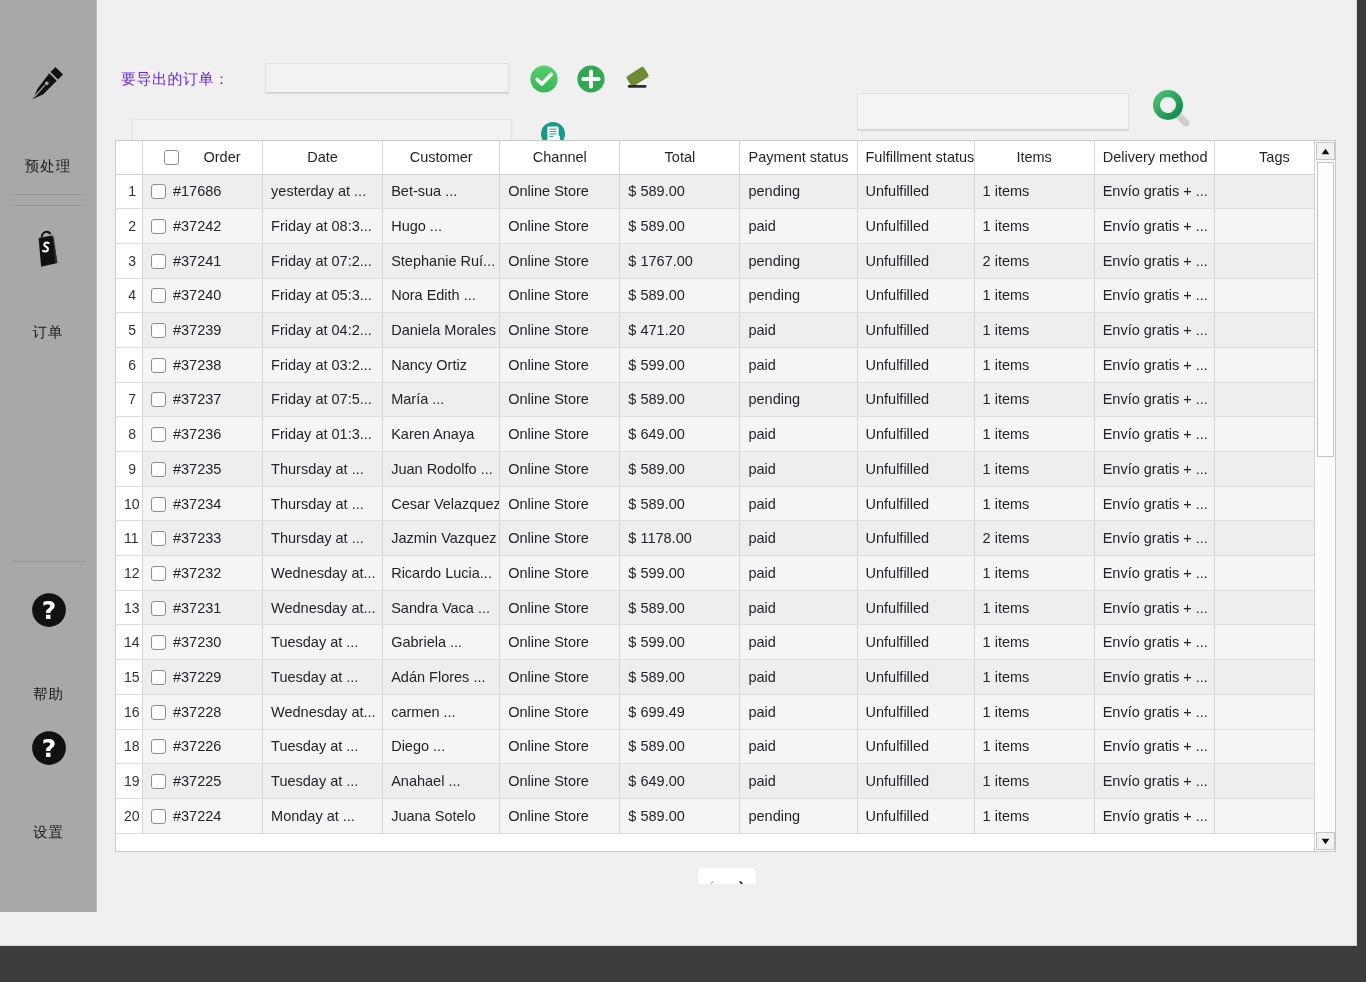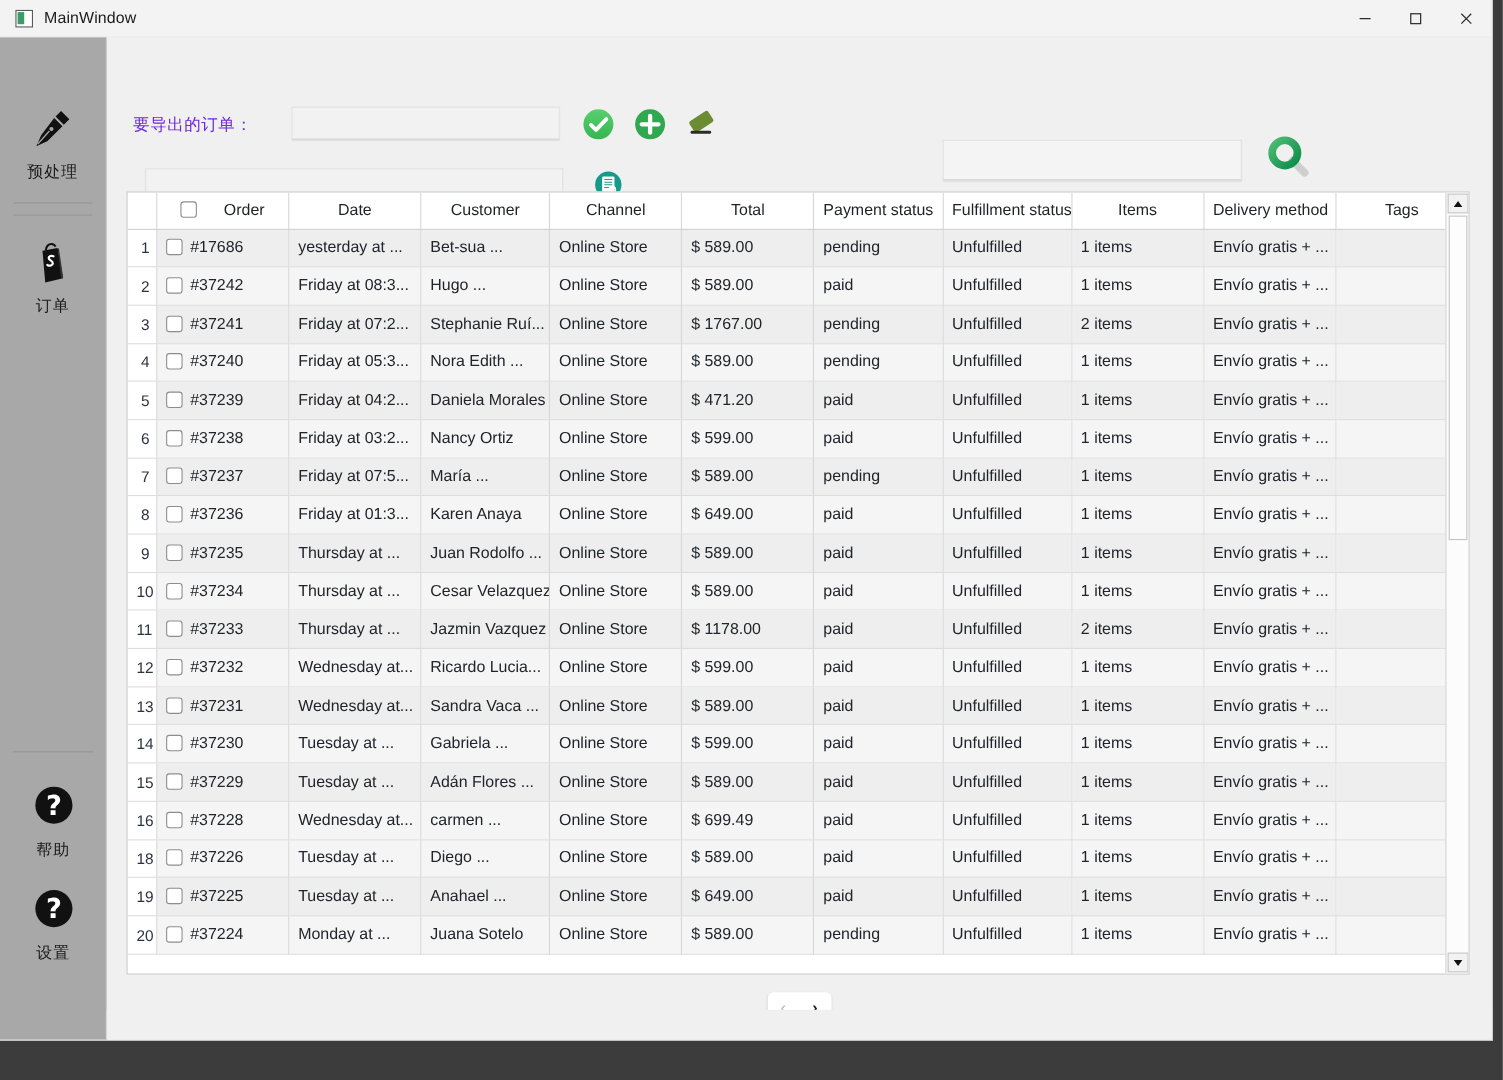--- a/index.html
+++ b/index.html
@@ -46,21 +46,21 @@
   .sidebar {
     width: 97px; background: #a8a8a8; flex: none;
     border-right: 1px solid #b9b9b9;
     display: flex; flex-direction: column;
     position: relative;
   }
   .side-top { padding-top: 50px; }
   .side-bottom { position: absolute; bottom: 58px; left: 0; width: 97px; }
   .side-item {
     display: flex; flex-direction: column; align-items: center;
-    padding: 10px 0 12px 0; cursor: pointer;
+    padding: 10px 0 12px 0; cursor: pointer; gap: 44px;
   }
   .side-icon { width: 44px; height: 44px; display: flex; align-items: center; justify-content: center; }
   .side-icon svg { display: block; }
   .side-label {
     margin-top: 9px; font-size: 14.5px; color: #1a1a1a; letter-spacing: 1px;
     font-family: "DejaVu Sans", sans-serif;
   }
   .side-sep { height: 1px; background: #969696; margin: 6px 12px 10px 12px; }
 
   
@@ -179,45 +179,20 @@
   .pg-next { color: #1a1a1a; font-weight: bold; }
 
   
   .bottom-strip { position:absolute; left:0; right:0; bottom:0; height:28px; background:#f0f0f0; }
 </style>
 </head>
 <body>
 
 <div id="app">
 
-  <div class="titlebar">
-    <div class="app-icon">
-      <div class="sq"></div>
-        <div class="grn"></div>
-    </div>
-    <div class="title-text">MainWindow</div>
-    <div class="wctrls">
-      <div class="wbtn">
-        <svg width="12" height="12" viewBox="0 0 12 12">
-            <line x1="1" y1="6" x2="11" y2="6" stroke="#2b2b2b" stroke-width="1.1"></line>
-          </svg>
-      </div>
-      <div class="wbtn">
-        <svg width="12" height="12" viewBox="0 0 12 12">
-            <rect x="1.5" y="1.5" width="9" height="9" fill="none" stroke="#2b2b2b" stroke-width="1.1"></rect>
-          </svg>
-      </div>
-      <div class="wbtn close">
-        <svg width="12" height="12" viewBox="0 0 12 12">
-            <line x1="1.5" y1="1.5" x2="10.5" y2="10.5" stroke="currentColor" stroke-width="1.1"></line>
-            <line x1="10.5" y1="1.5" x2="1.5" y2="10.5" stroke="currentColor" stroke-width="1.1"></line>
-          </svg>
-      </div>
-    </div>
-  </div>
 
   <div class="body-row">
 
     <div class="sidebar">
       <div class="side-top">
 
         <div class="side-item">
           <span class="side-icon">
             <svg width="40" height="40" viewBox="0 0 64 64">
               <g fill="#111">

